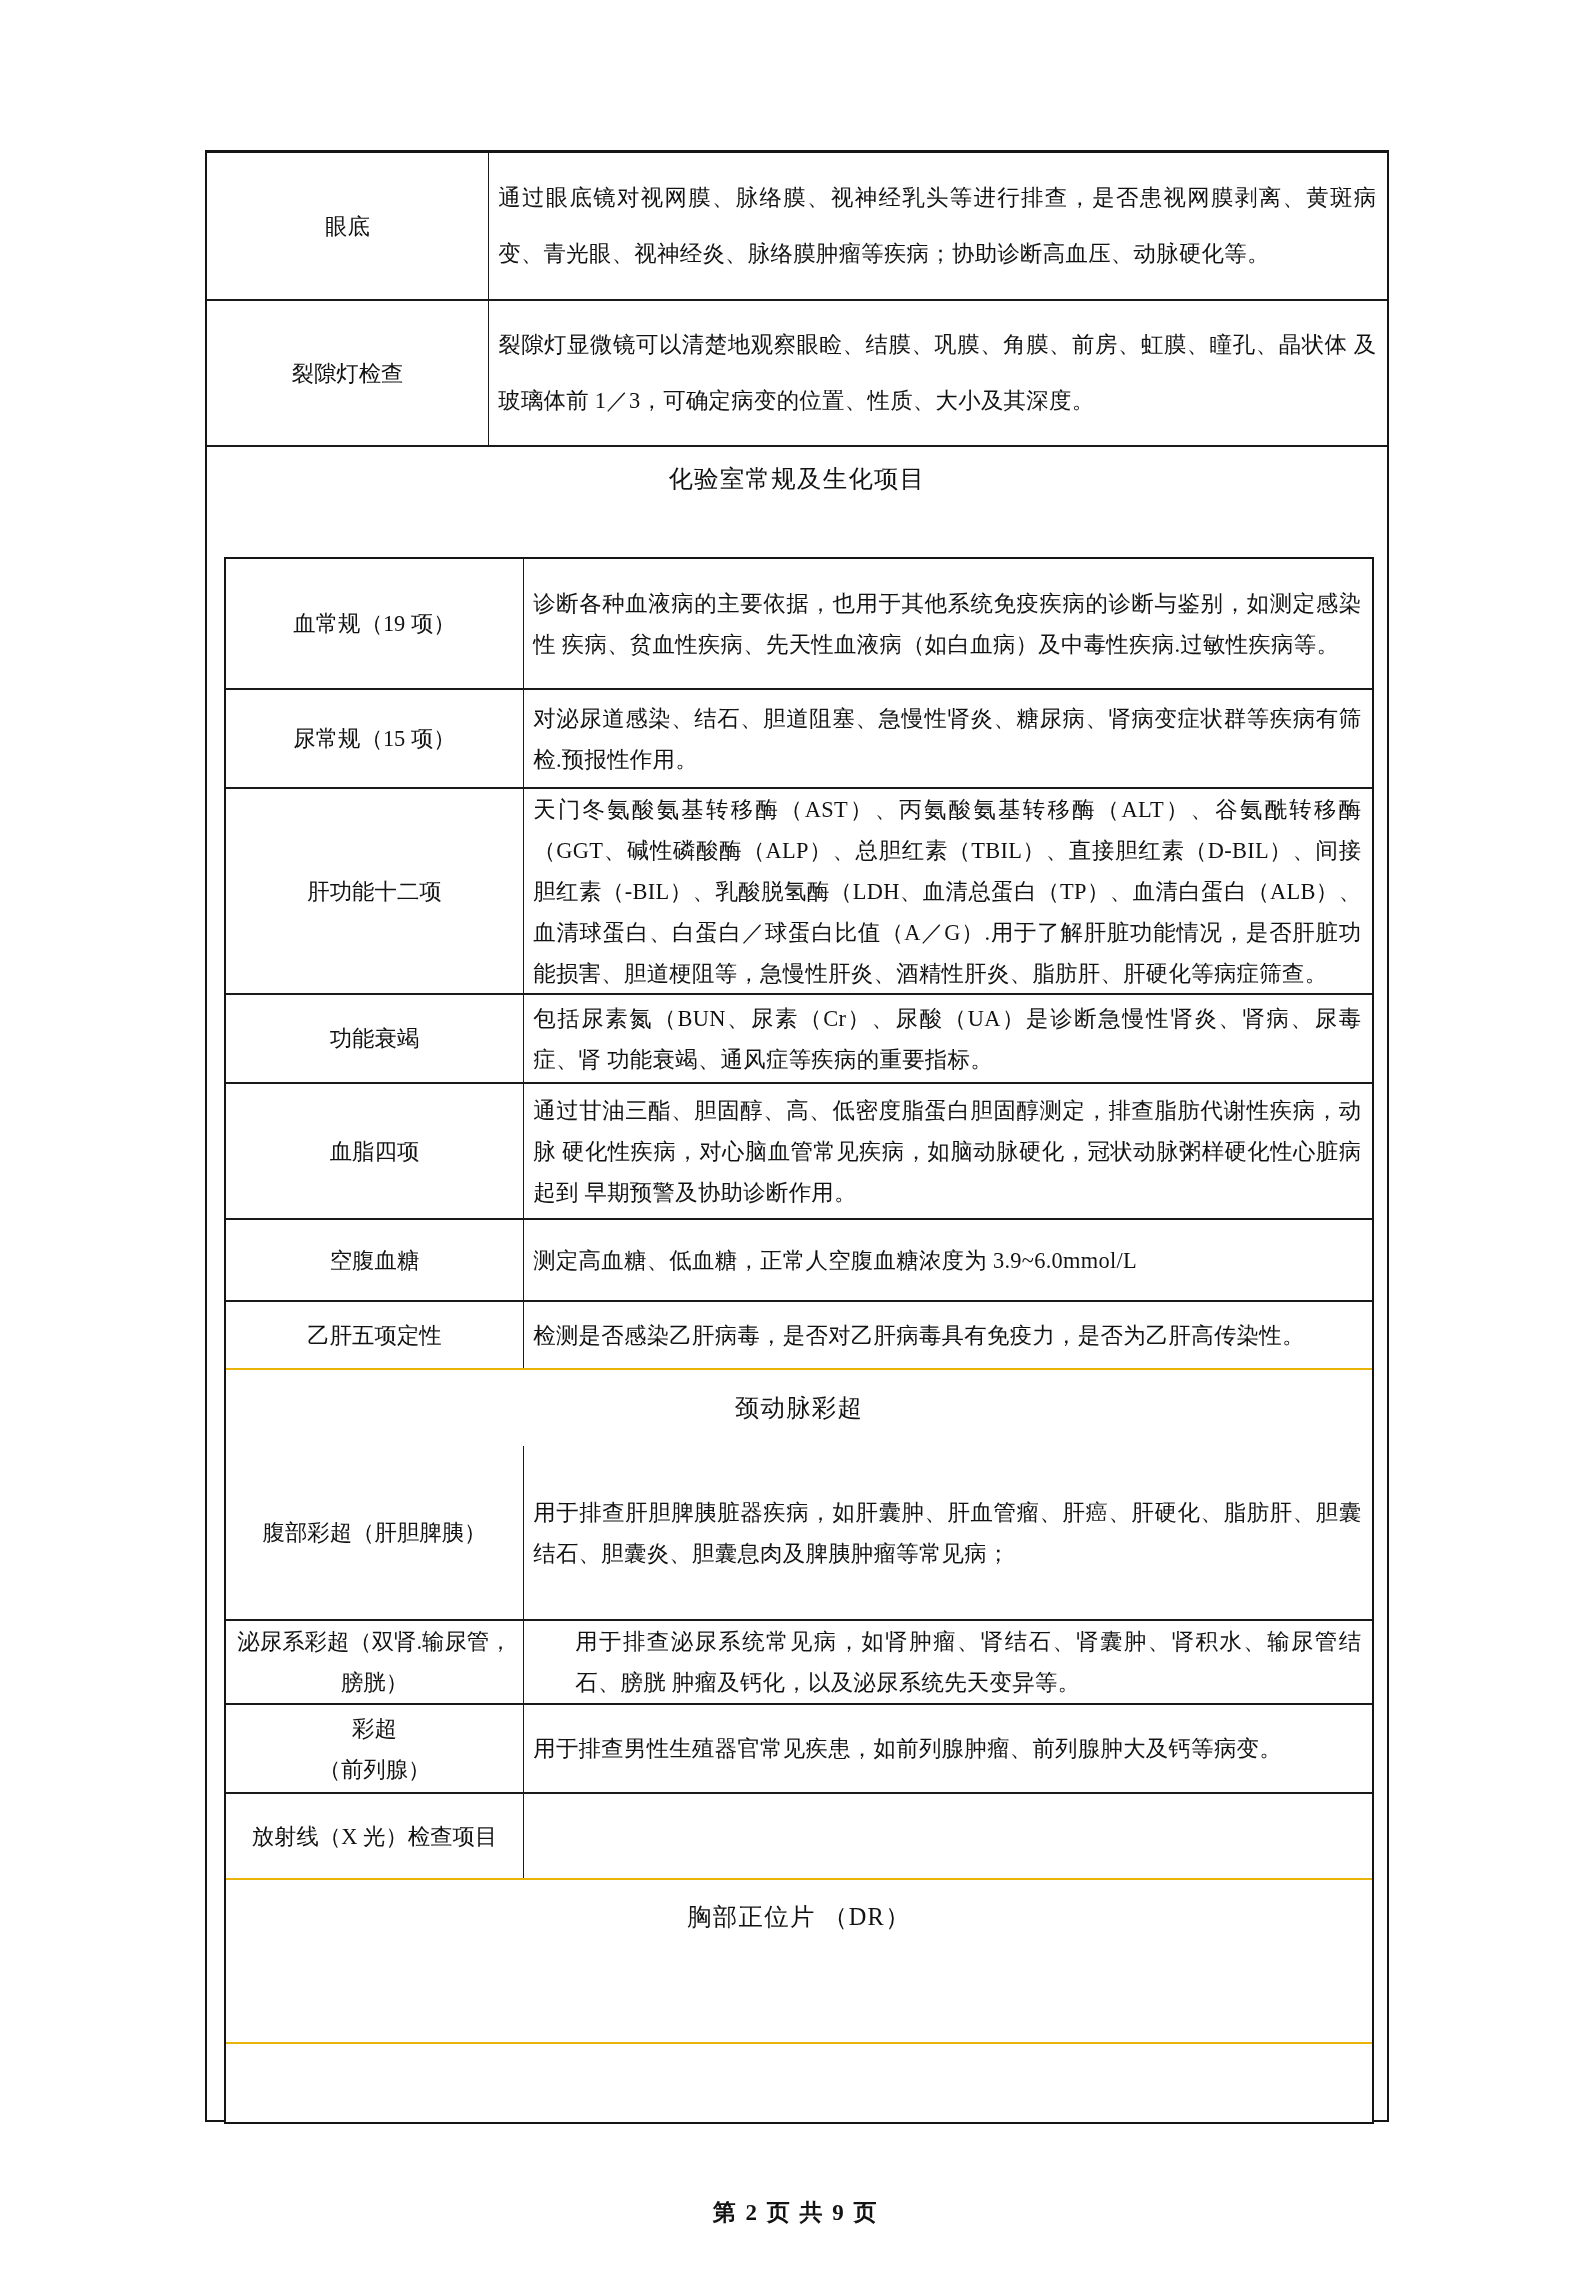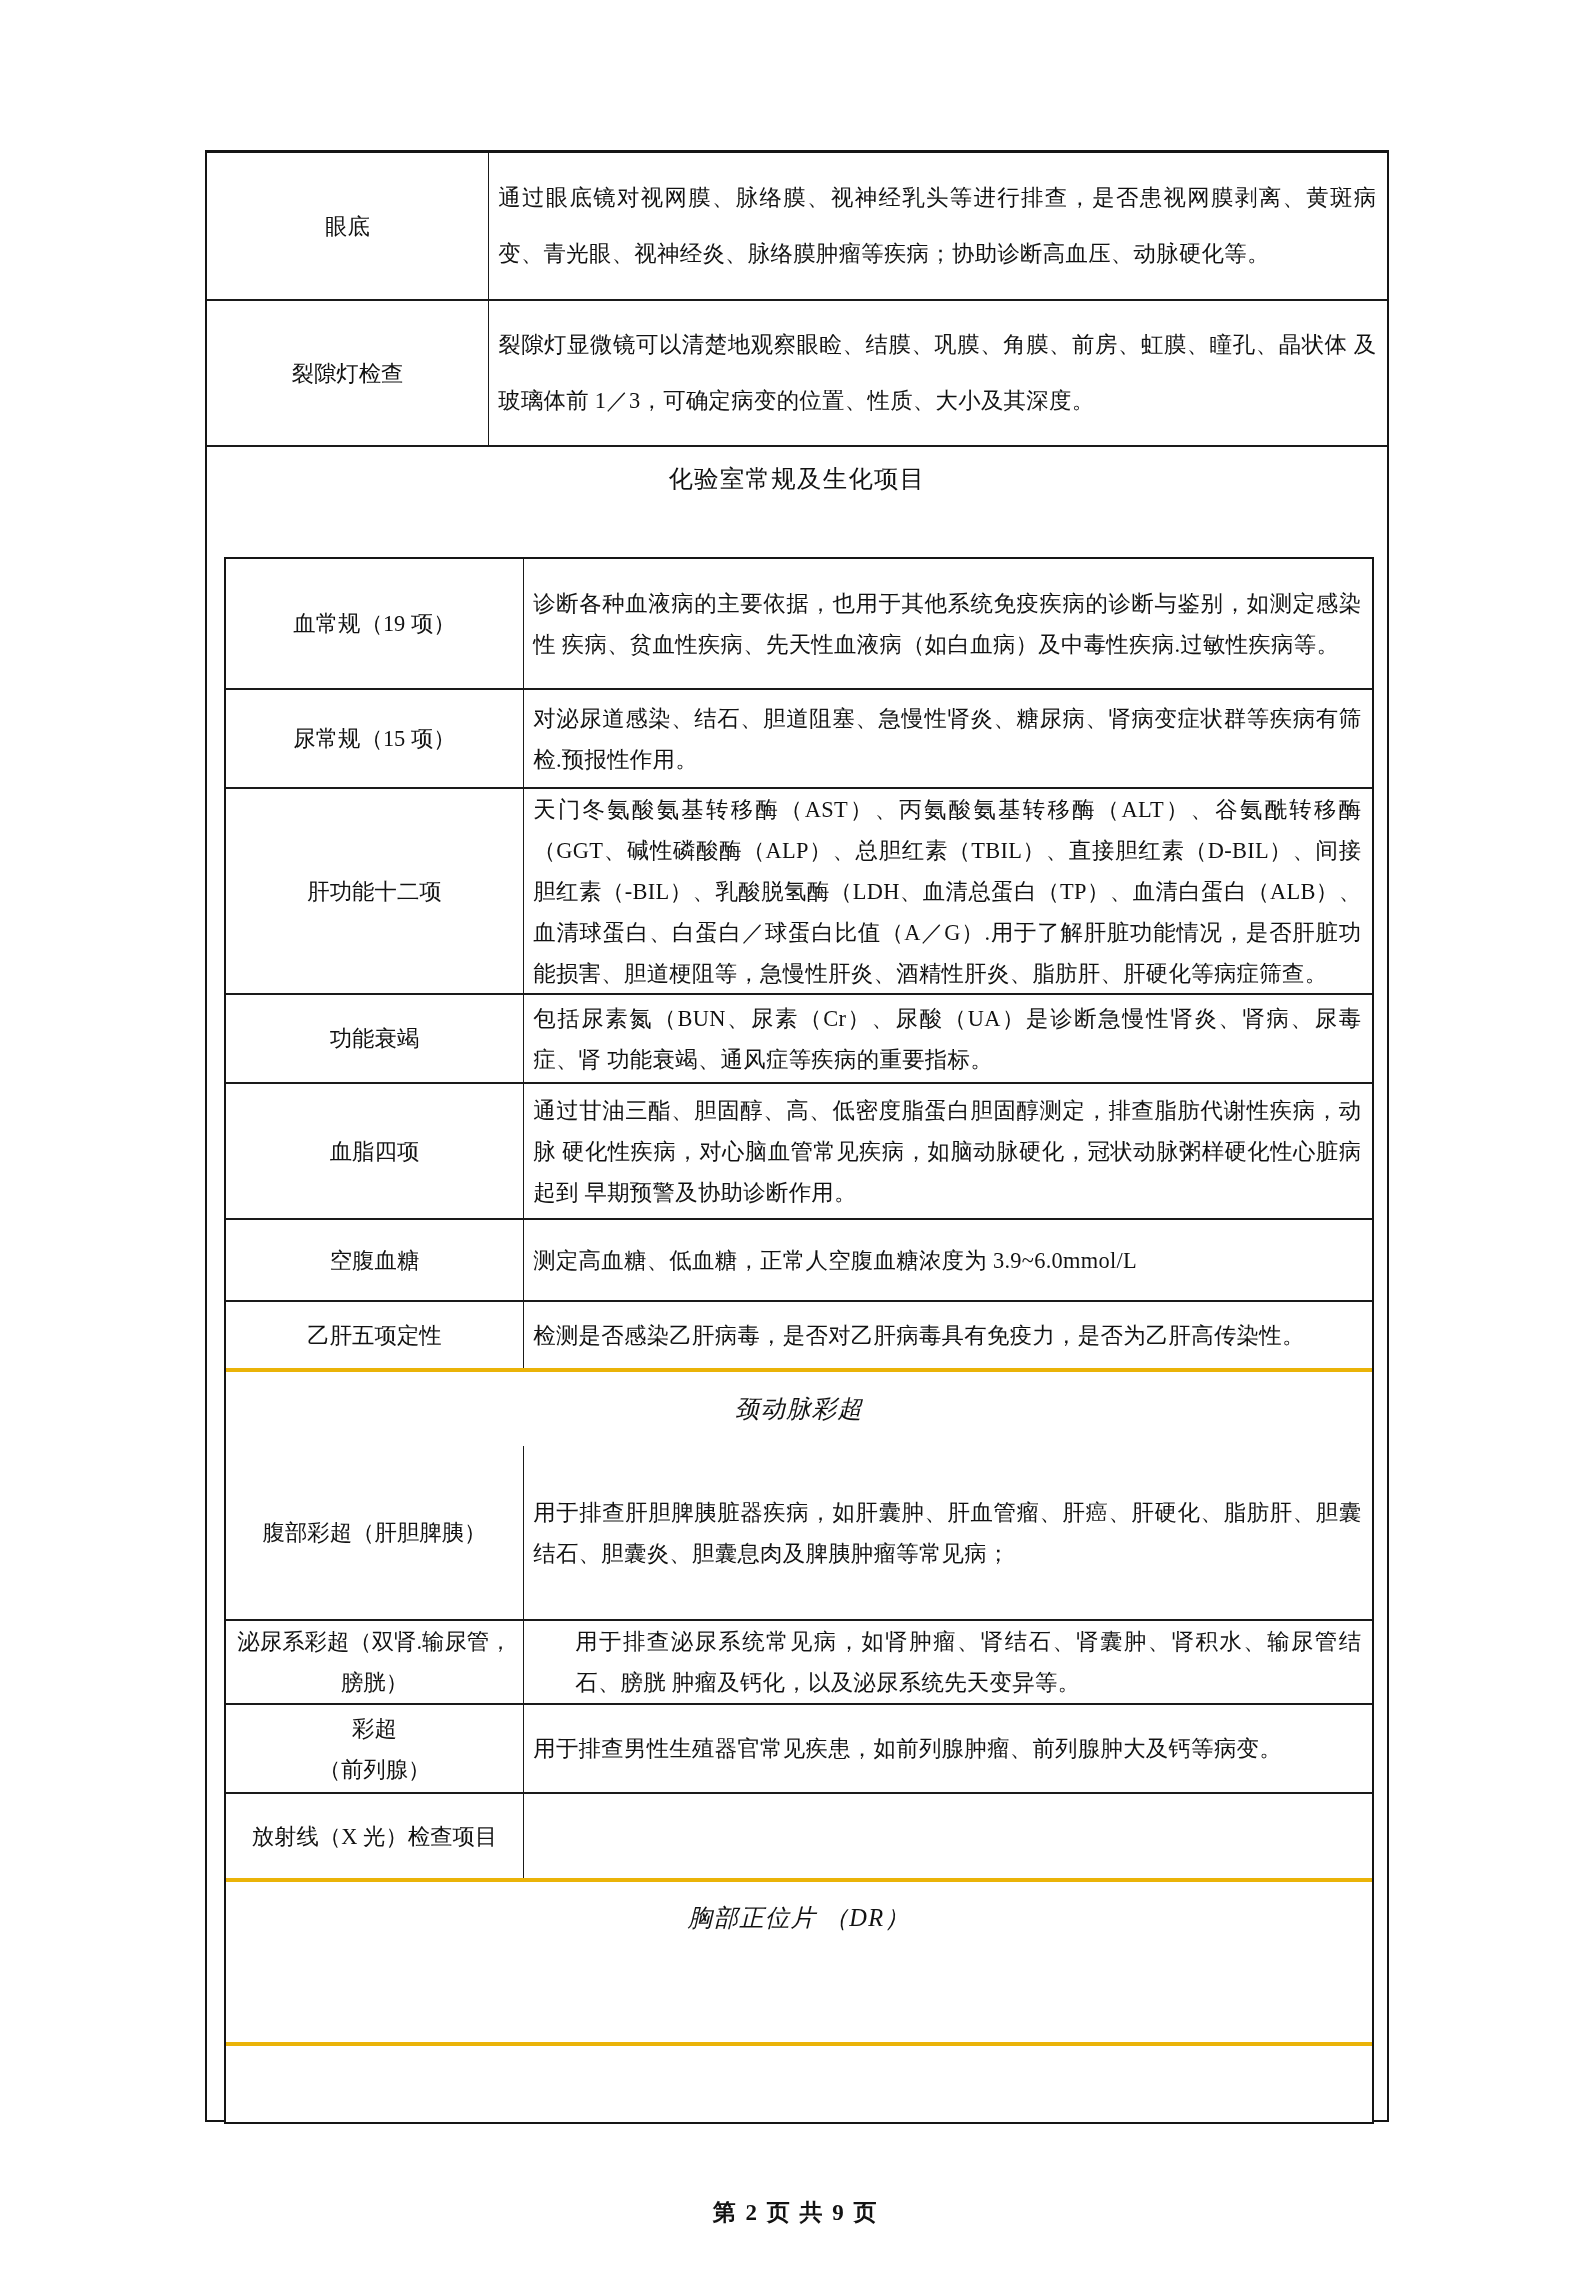--- a/index.html
+++ b/index.html
@@ -57,21 +57,21 @@
   }
   .hrow { height: 66px; }
 
   
   .inner {
     margin: 46px 13px 0 17px;
     border: 2px solid #151515;
     background: #fff;
   }
   .inner .lc { width: 298px; flex: 0 0 298px; }
-  .srow { border-top: 4px solid #eab308; font-style: italic; }
+  .srow { border-top: 2px solid #eab308; }
   .inner .trow:first-child { border-top: none; }
 
   
   .lr0  { height: 129px; }
   .lr1  { height: 99px; }
   .lr2  { height: 206px; }
   .lr3  { height: 89px; }
   .lr4  { height: 136px; }
   .lr5  { height: 82px; }
   .lr6  { height: 68px; }

